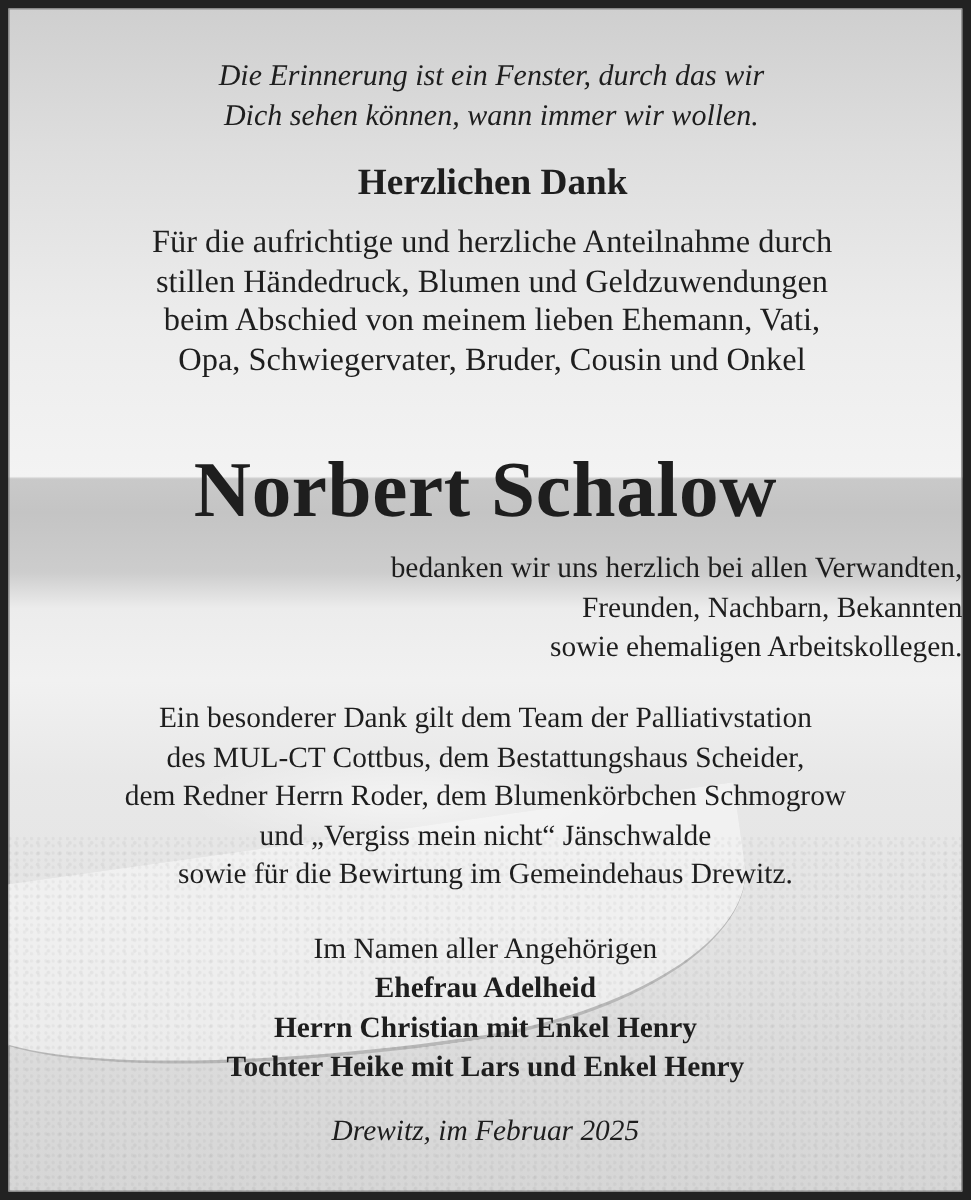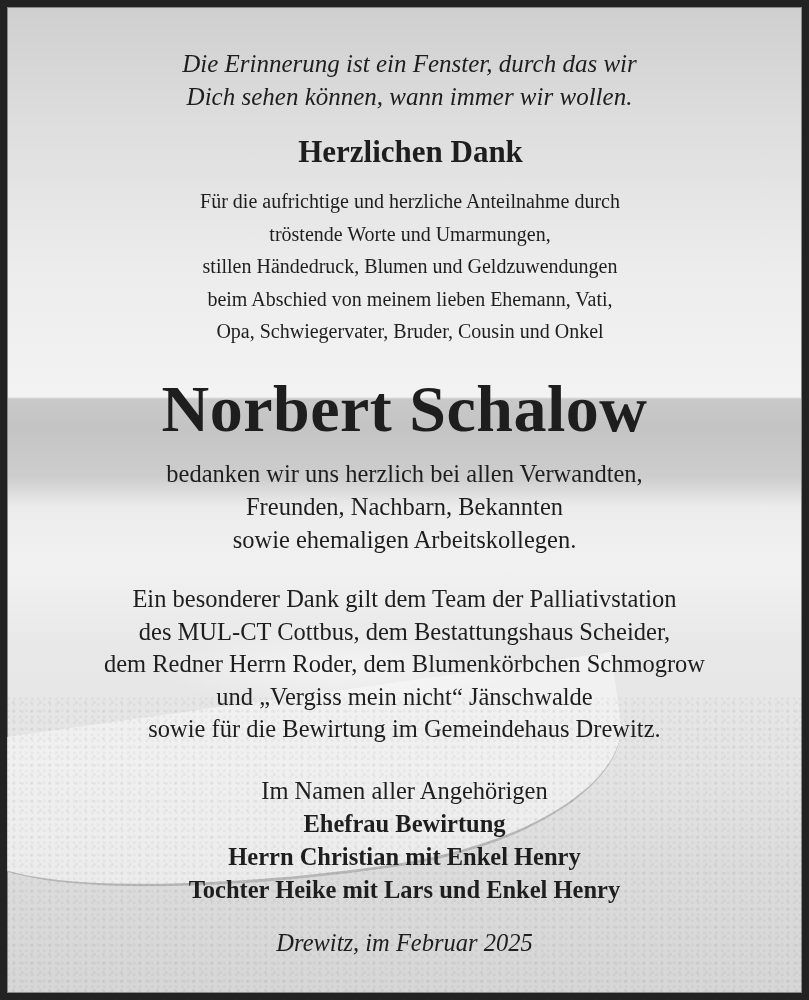--- a/index.html
+++ b/index.html
@@ -12,23 +12,23 @@
   .sand{position:absolute;left:0;right:0;top:690px;bottom:0;
     background:
       radial-gradient(circle at 20% 30%, rgba(0,0,0,0.04) 1px, transparent 2px),
       radial-gradient(circle at 70% 60%, rgba(0,0,0,0.05) 1px, transparent 2px);
     background-size:6px 6px,9px 9px;opacity:.9;}
   .shore{position:absolute;left:-40px;top:690px;width:660px;height:180px;border-bottom:3px solid rgba(120,120,120,0.45);
     border-radius:0 0 60% 100%/0 0 100% 70%;transform:rotate(-8deg);background:rgba(250,250,250,0.55);}
   .content{position:absolute;left:0;top:0;width:795px;text-align:center;}
   .quote{position:absolute;left:0;right:12px;top:40px;font-style:italic;font-size:25px;line-height:33px;padding-left:22px;}
   .heading{position:absolute;left:0;right:0;top:127px;font-weight:bold;font-size:31px;line-height:36px;margin-left:12px;}
-  .p1{position:absolute;left:0;right:0;top:178px;font-size:20px;line-height:32.5px;padding-left:11px;}
+  .p1{position:absolute;left:0;right:0;top:178px;font-size:27px;line-height:32.5px;padding-left:11px;}
   .name{position:absolute;left:0;right:0;top:362px;font-weight:bold;font-size:66px;line-height:80px;letter-spacing:0.5px;}
-  .p2{position:absolute;left:0;right:0;top:450px;font-size:24.5px;line-height:33px;}
+  .p2{position:absolute;left:0;right:0;top:450px;font-size:24.5px;line-height:33px;text-align:right;}
   .p3{position:absolute;left:0;right:0;top:576px;font-size:24.5px;line-height:32.5px;}
   .sig-intro{position:absolute;left:0;right:0;top:767px;font-size:24.5px;line-height:33px;}
   .sig{position:absolute;left:0;right:0;top:800px;font-weight:bold;font-size:24.5px;line-height:33px;}
   .place{position:absolute;left:0;right:0;top:919px;font-size:24.5px;line-height:33px;font-style:italic;}
   .line{display:block;white-space:nowrap;}
 </style>
 </head>
 <body>
 
 <div class="frame">
@@ -38,21 +38,20 @@
   <div class="content">
     <div class="quote">
       <span class="line">Die Erinnerung ist ein Fenster, durch das wir</span>
       <span class="line">Dich sehen können, wann immer wir wollen.</span>
     </div>
 
     <div class="heading">Herzlichen Dank</div>
 
     <div class="p1">
       <span class="line">Für die aufrichtige und herzliche Anteilnahme durch</span>
-      <span class="line">tröstende Worte und Umarmungen,</span>
       <span class="line">stillen Händedruck, Blumen und Geldzuwendungen</span>
       <span class="line">beim Abschied von meinem lieben Ehemann, Vati,</span>
       <span class="line">Opa, Schwiegervater, Bruder, Cousin und Onkel</span>
     </div>
 
     <div class="name">Norbert Schalow</div>
 
     <div class="p2">
       <span class="line">bedanken wir uns herzlich bei allen Verwandten,</span>
       <span class="line">Freunden, Nachbarn, Bekannten</span>
@@ -63,20 +62,20 @@
       <span class="line">Ein besonderer Dank gilt dem Team der Palliativstation</span>
       <span class="line">des MUL-CT Cottbus, dem Bestattungshaus Scheider,</span>
       <span class="line">dem Redner Herrn Roder, dem Blumenkörbchen Schmogrow</span>
       <span class="line">und „Vergiss mein nicht“ Jänschwalde</span>
       <span class="line">sowie für die Bewirtung im Gemeindehaus Drewitz.</span>
     </div>
 
     <div class="sig-intro">Im Namen aller Angehörigen</div>
 
     <div class="sig">
-      <span class="line">Ehefrau Bewirtung</span>
+      <span class="line">Ehefrau Adelheid</span>
       <span class="line">Herrn Christian mit Enkel Henry</span>
       <span class="line">Tochter Heike mit Lars und Enkel Henry</span>
     </div>
 
     <div class="place">Drewitz, im Februar 2025</div>
   </div>
 </div>
 
 </body></html>

